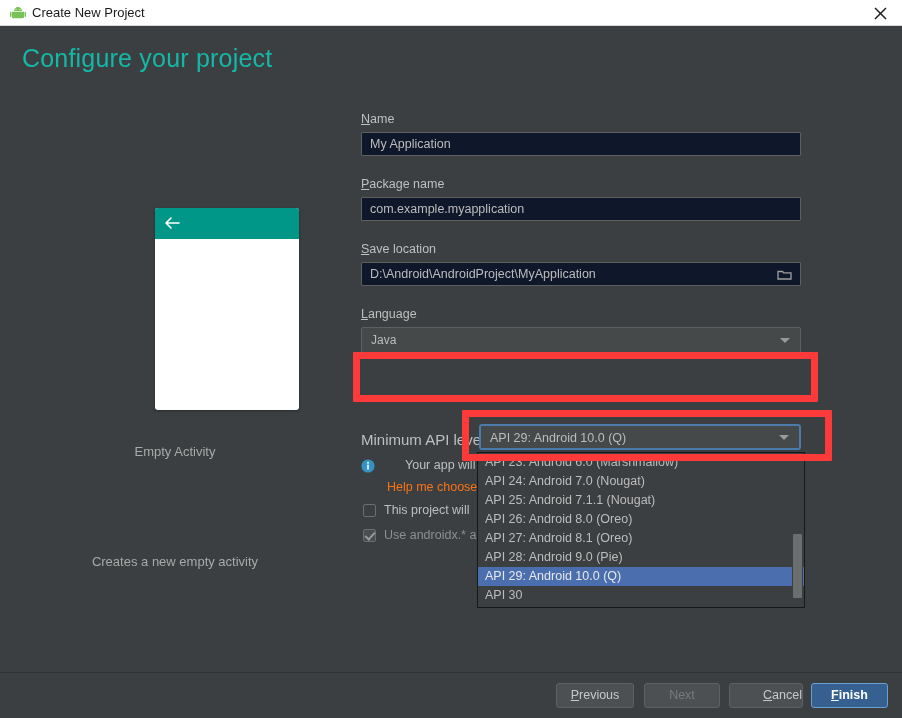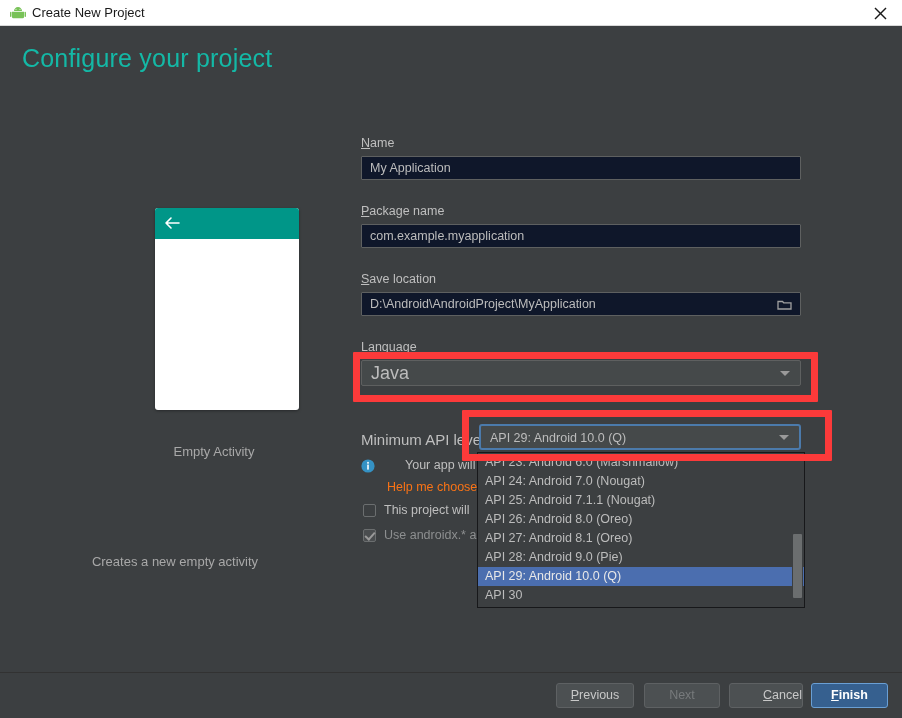--- a/index.html
+++ b/index.html
@@ -89,21 +89,20 @@
     position: absolute;
     left: 9px; top: 8px;
   }
   #preview-name {
     position: absolute;
     left: 0; top: 294px;
     width: 350px;
     text-align: center;
     font-size: 13px;
     color: #a8a8a8;
-    padding-left: 39px;
   }
   #preview-desc {
     position: absolute;
     left: 0; top: 404px;
     width: 350px;
     text-align: center;
     font-size: 13px;
     color: #a8a8a8;
   }
 
@@ -136,35 +135,35 @@
     font-size: 12.5px;
     color: #bcbcbc;
     line-height: 17px;
     white-space: nowrap;
   }
   #folder-icon {
     position: absolute;
     right: 8px; top: 5px;
   }
 
-  .row { margin-bottom: 21px; margin-top: 24px; }
+  .row { margin-bottom: 21px; }
 
   .combo {
     position: relative;
     width: 440px;
     height: 26px;
     background: #45494a;
     border: 1px solid #5e6060;
     box-sizing: border-box;
     border-radius: 2px;
   }
   .combo .val {
     position: absolute;
     left: 9px; top: 4px;
-    font-size: 18px;
+    font-size: 12px;
     color: #bcbcbc;
     line-height: 17px;
     white-space: nowrap;
   }
   .combo .arrow {
     position: absolute;
     right: 10px; top: 10px;
     width: 0; height: 0;
     border-left: 5px solid transparent;
     border-right: 5px solid transparent;

